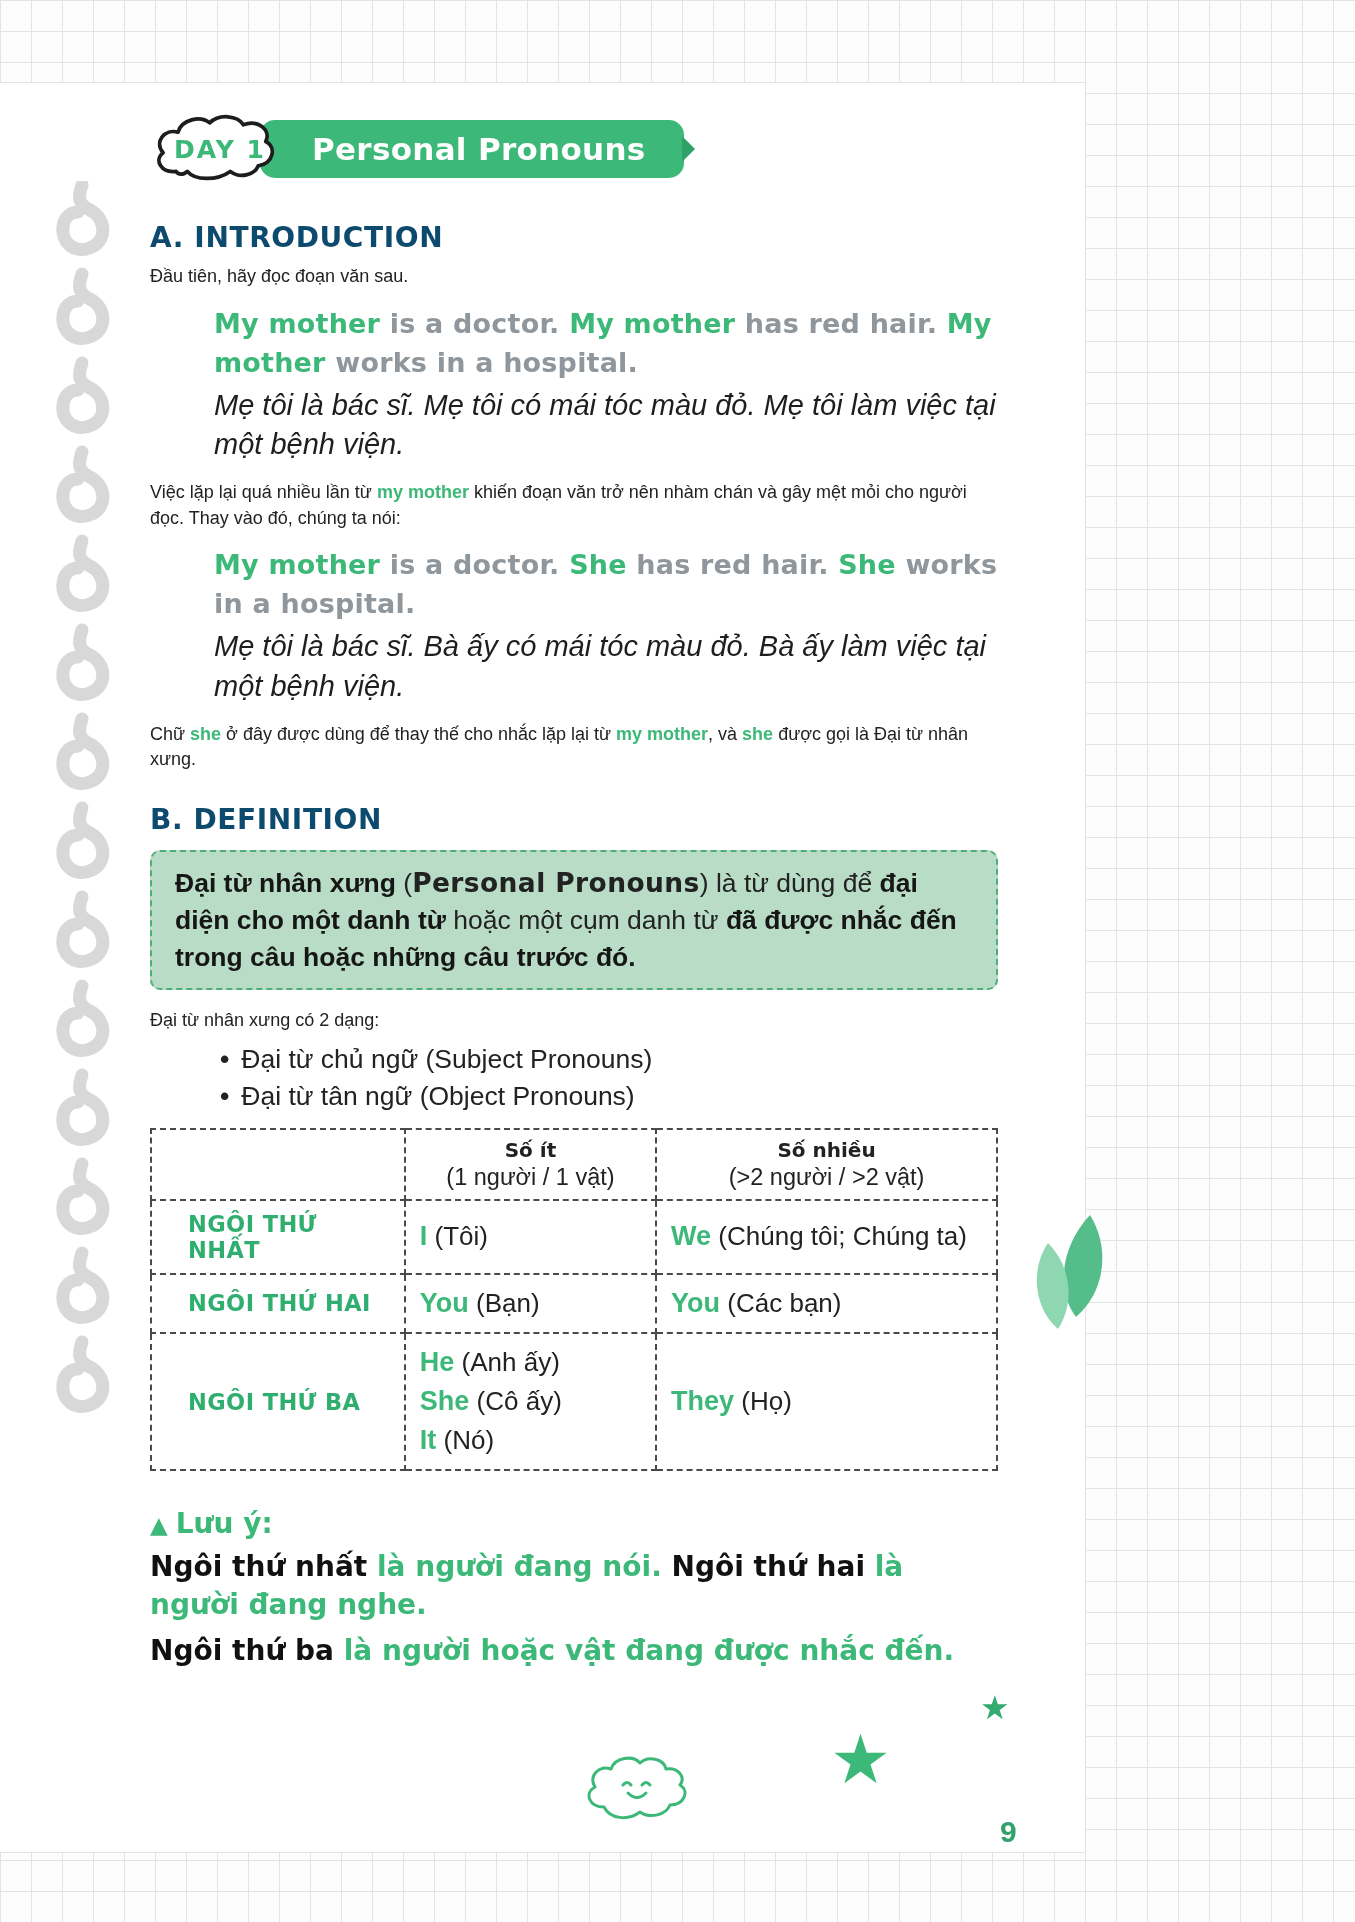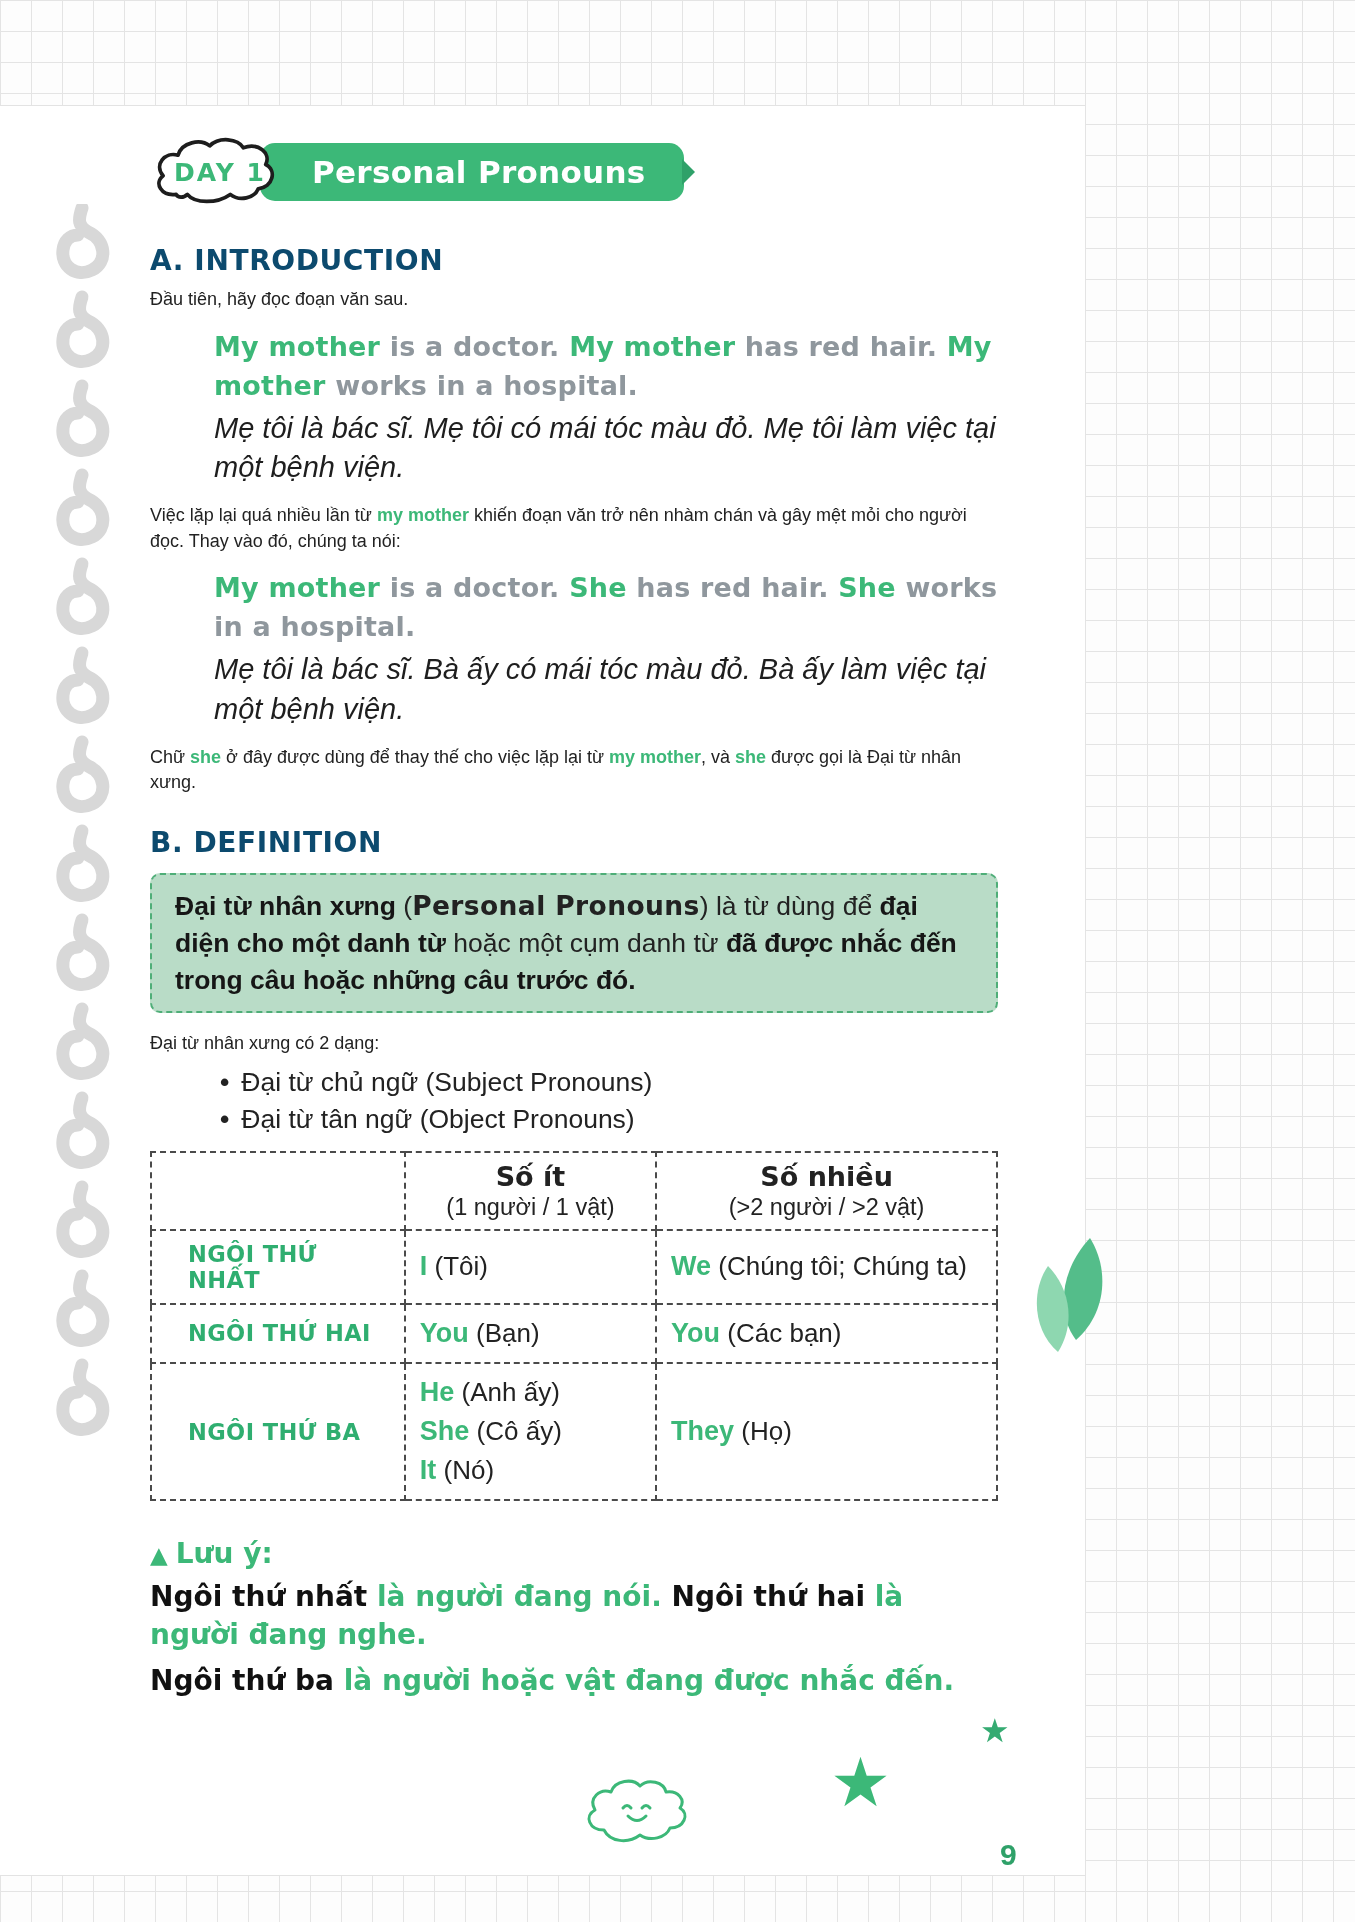--- a/index.html
+++ b/index.html
@@ -13,21 +13,21 @@
   body{margin:0;background:#fff;}
   #screen{
     position:relative;width:1355px;height:1922px;overflow:hidden;
     font-family:"Liberation Sans",sans-serif;color:var(--ink);
     background-color:#fdfdfd;
     background-image:linear-gradient(to right,#e4e4e4 1px,transparent 1px),
                      linear-gradient(to bottom,#e4e4e4 1px,transparent 1px);
     background-size:31px 31px;
   }
   .sheet{
-    position:absolute;left:0;top:105px;width:1085px;height:1771px;
+    position:absolute;left:0;top:82px;width:1085px;height:1771px;
     background:#ffffff;border-top:1px solid #e3e3e3;border-bottom:1px solid #e3e3e3;
   }
   .spiral{position:absolute;left:40px;top:98px;}
   .content{position:relative;width:848px;margin-left:150px;padding-top:24px;}
 
   
   .header-row{position:relative;display:flex;align-items:center;height:84px;}
   .day-cloud{position:relative;width:140px;height:80px;z-index:2;flex:0 0 auto;}
   .day-cloud svg{position:absolute;left:0;top:0;}
   .day-text{
@@ -72,21 +72,21 @@
     padding:12px 23px;font-size:26.5px;line-height:1.4;margin:14px 0 18px;
   }
   ul.bullets{margin:2px 0 6px 70px;padding:0;list-style:none;font-size:26.5px;}
   ul.bullets li{margin:6px 0;}
   ul.bullets li:before{content:"\2022";margin-right:12px;font-weight:bold;}
 
   
   table.pron{border-collapse:collapse;width:100%;margin:16px 0 0;}
   table.pron td,table.pron th{border:2px dashed #4a4a4a;vertical-align:middle;}
   th.colhead{padding:8px 6px;text-align:center;font-weight:normal;}
-  .th-title{font-size:27px;font-weight:bold;font-family:"DejaVu Sans",sans-serif;}
+  .th-title{font-size:20px;font-weight:bold;font-family:"DejaVu Sans",sans-serif;}
   .th-sub{font-size:23.5px;margin-top:2px;}
   td.rowlabel{
     color:#2fae70;font-weight:bold;font-size:22.5px;letter-spacing:.4px;
     padding:10px 8px 10px 36px;font-family:"DejaVu Sans",sans-serif;
   }
   td.cell{font-size:26px;padding:9px 14px;white-space:nowrap;}
   td.cell div{white-space:nowrap;line-height:1.45;}
   td.cell .seg-green{font-weight:600;font-size:27px;}
 
   
@@ -151,21 +151,21 @@
         <p class="trans">Mẹ tôi là bác sĩ. Mẹ tôi có mái tóc màu đỏ. Mẹ tôi làm việc tại một bệnh viện.</p>
       </div>
 
       <p class="body"><span class="seg-plain">Việc lặp lại quá nhiều lần từ </span><span class="seg-green">my mother</span><span class="seg-plain"> khiến đoạn văn trở nên nhàm chán và gây mệt mỏi cho người đọc. Thay vào đó, chúng ta nói:</span></p>
 
       <div class="example">
         <p class="handline"><span class="seg-green">My mother</span><span class="seg-gray"> is a doctor. </span><span class="seg-green">She</span><span class="seg-gray"> has red hair. </span><span class="seg-green">She</span><span class="seg-gray"> works in a hospital.</span></p>
         <p class="trans">Mẹ tôi là bác sĩ. Bà ấy có mái tóc màu đỏ. Bà ấy làm việc tại một bệnh viện.</p>
       </div>
 
-      <p class="body"><span class="seg-plain">Chữ </span><span class="seg-green">she</span><span class="seg-plain"> ở đây được dùng để thay thế cho việc lặp lại từ </span><span class="seg-green">my mother</span><span class="seg-plain">, và </span><span class="seg-green">she</span><span class="seg-plain"> được gọi là Đại từ nhân xưng.</span></p>
+      <p class="body"><span class="seg-plain">Chữ </span><span class="seg-green">she</span><span class="seg-plain"> ở đây được dùng để thay thế cho nhắc lặp lại từ </span><span class="seg-green">my mother</span><span class="seg-plain">, và </span><span class="seg-green">she</span><span class="seg-plain"> được gọi là Đại từ nhân xưng.</span></p>
 
       <h2 class="sec">B. DEFINITION</h2>
       <div class="defbox"><span class="seg-bold">Đại từ nhân xưng </span><span class="seg-plain">(</span><span class="seg-comic">Personal Pronouns</span><span class="seg-plain">) là từ dùng để </span><span class="seg-bold">đại diện cho một danh từ</span><span class="seg-plain"> hoặc một cụm danh từ </span><span class="seg-bold">đã được nhắc đến trong câu hoặc những câu trước đó.</span></div>
       <p class="body">Đại từ nhân xưng có 2 dạng:</p>
       <ul class="bullets">
         <li>Đại từ chủ ngữ (Subject Pronouns)</li>
         <li>Đại từ tân ngữ (Object Pronouns)</li>
       </ul>
 
       <table class="pron">

